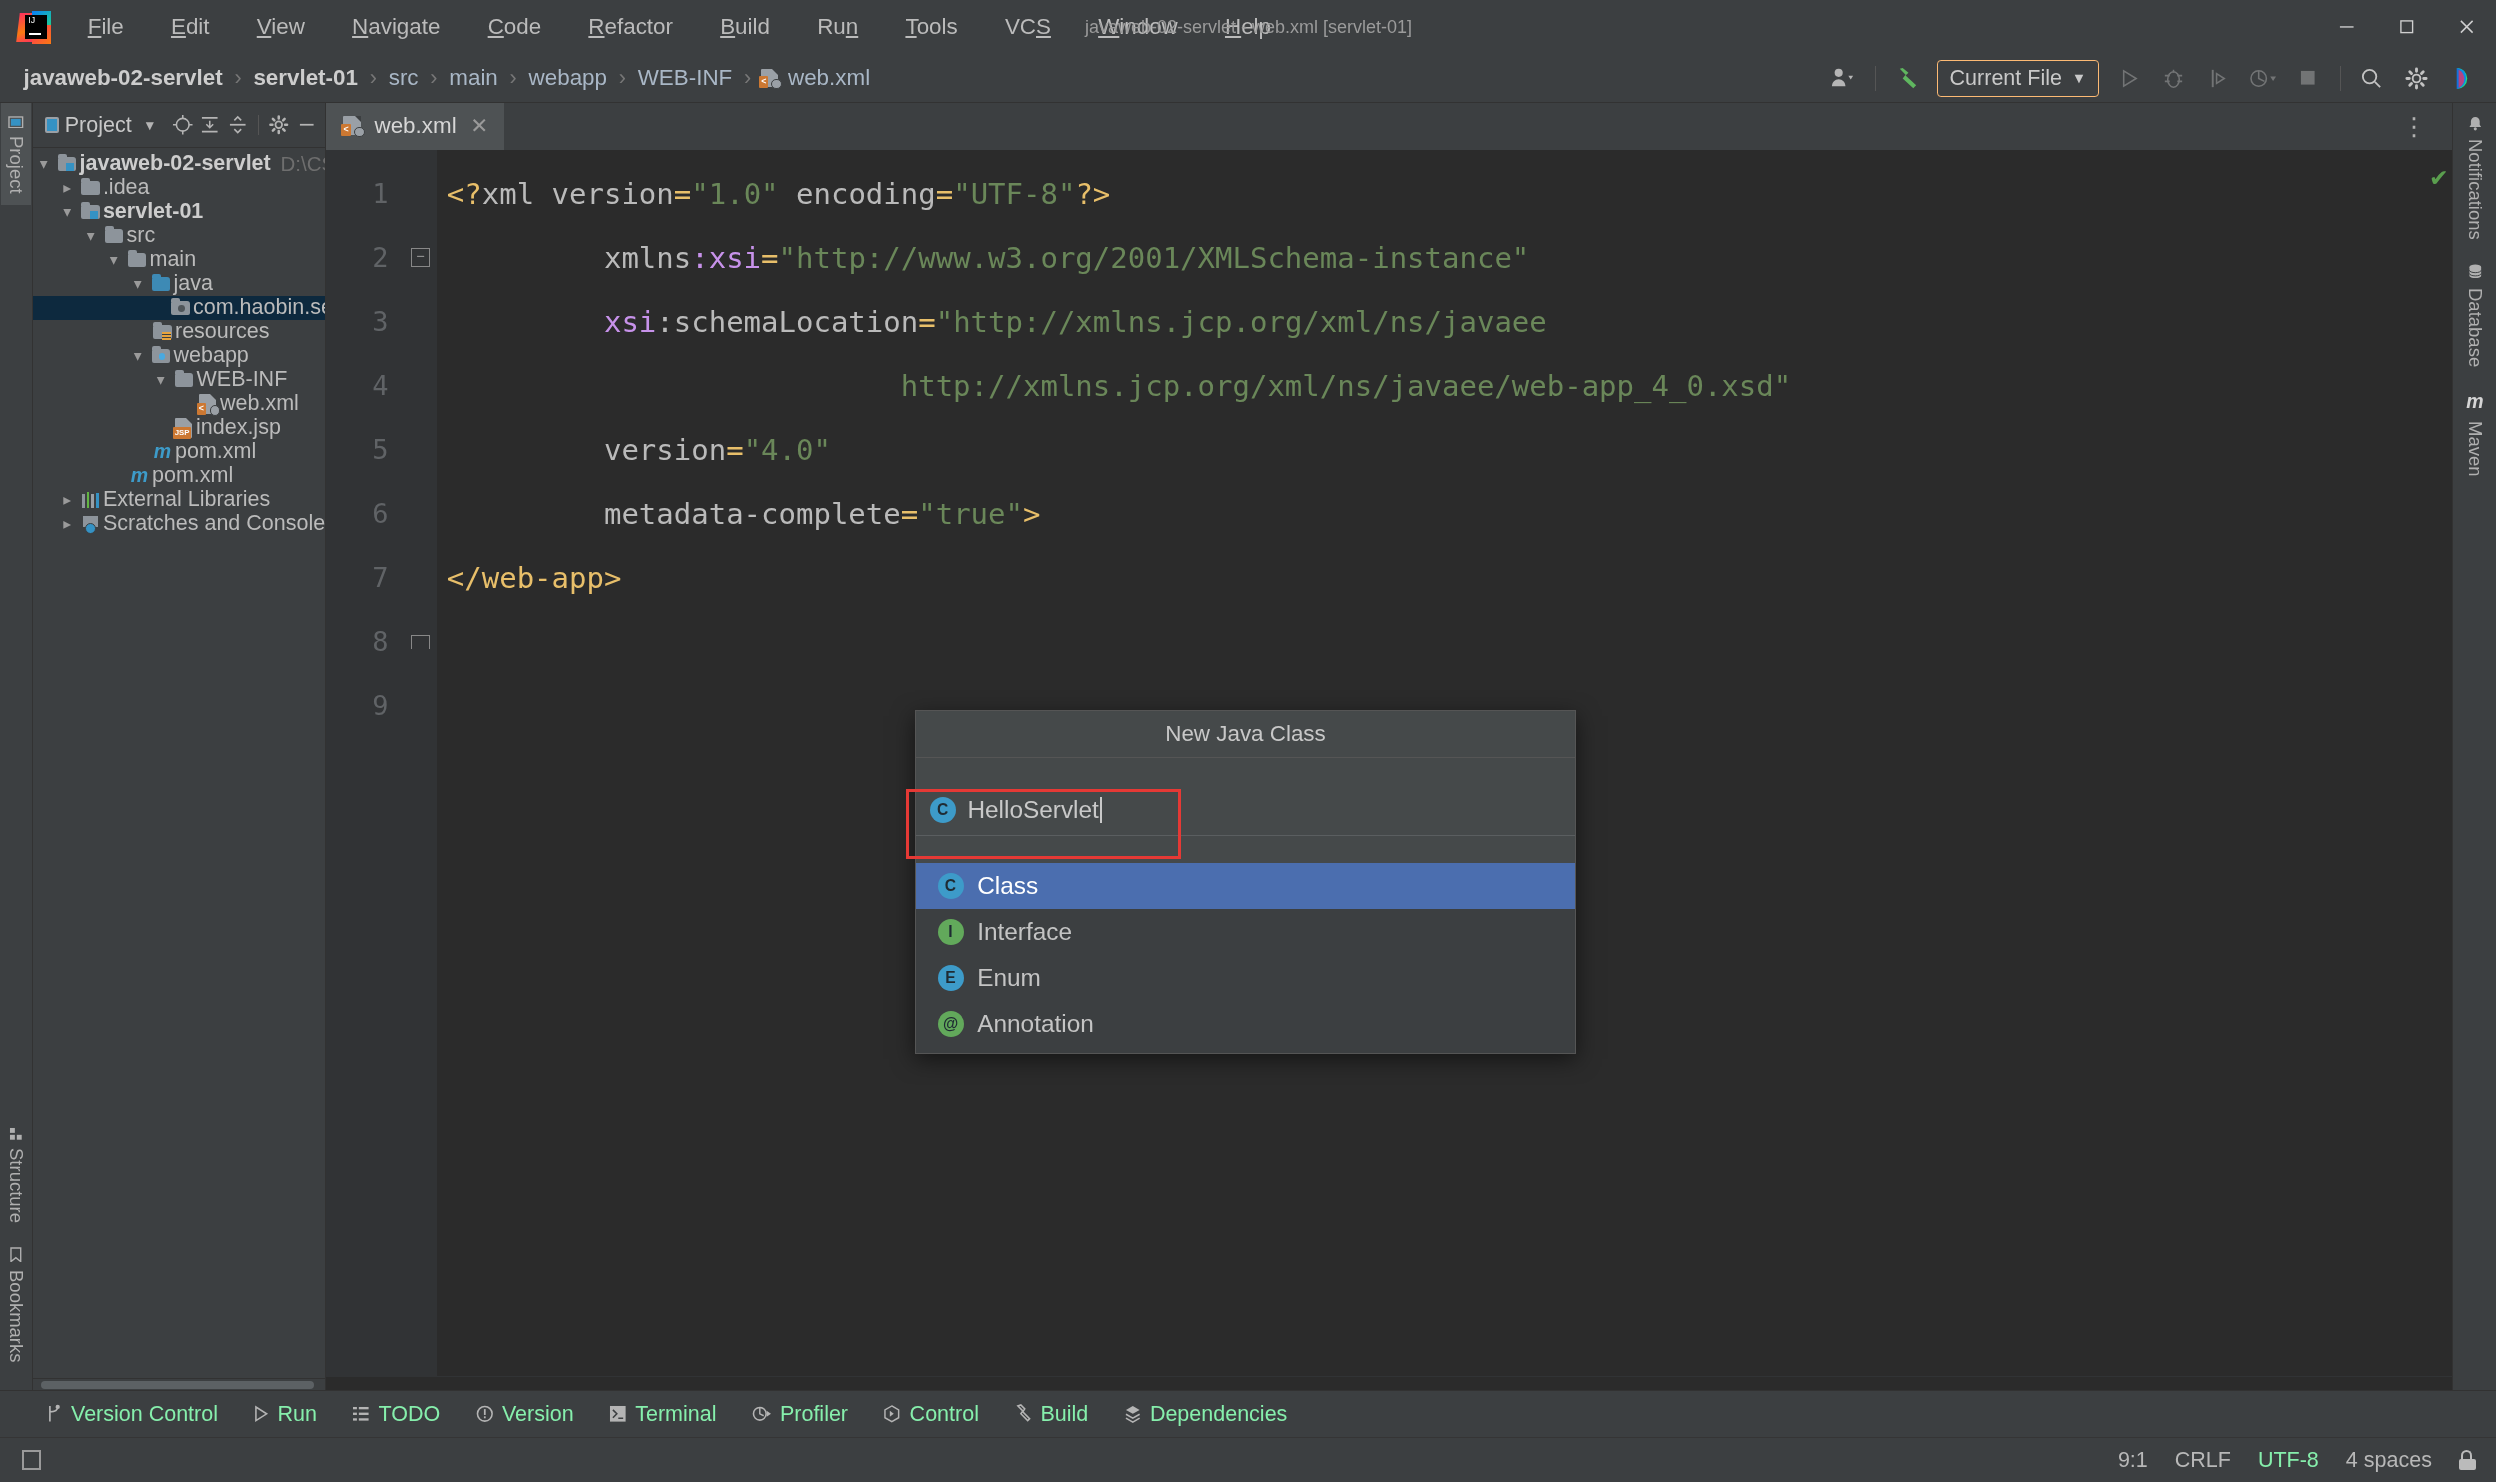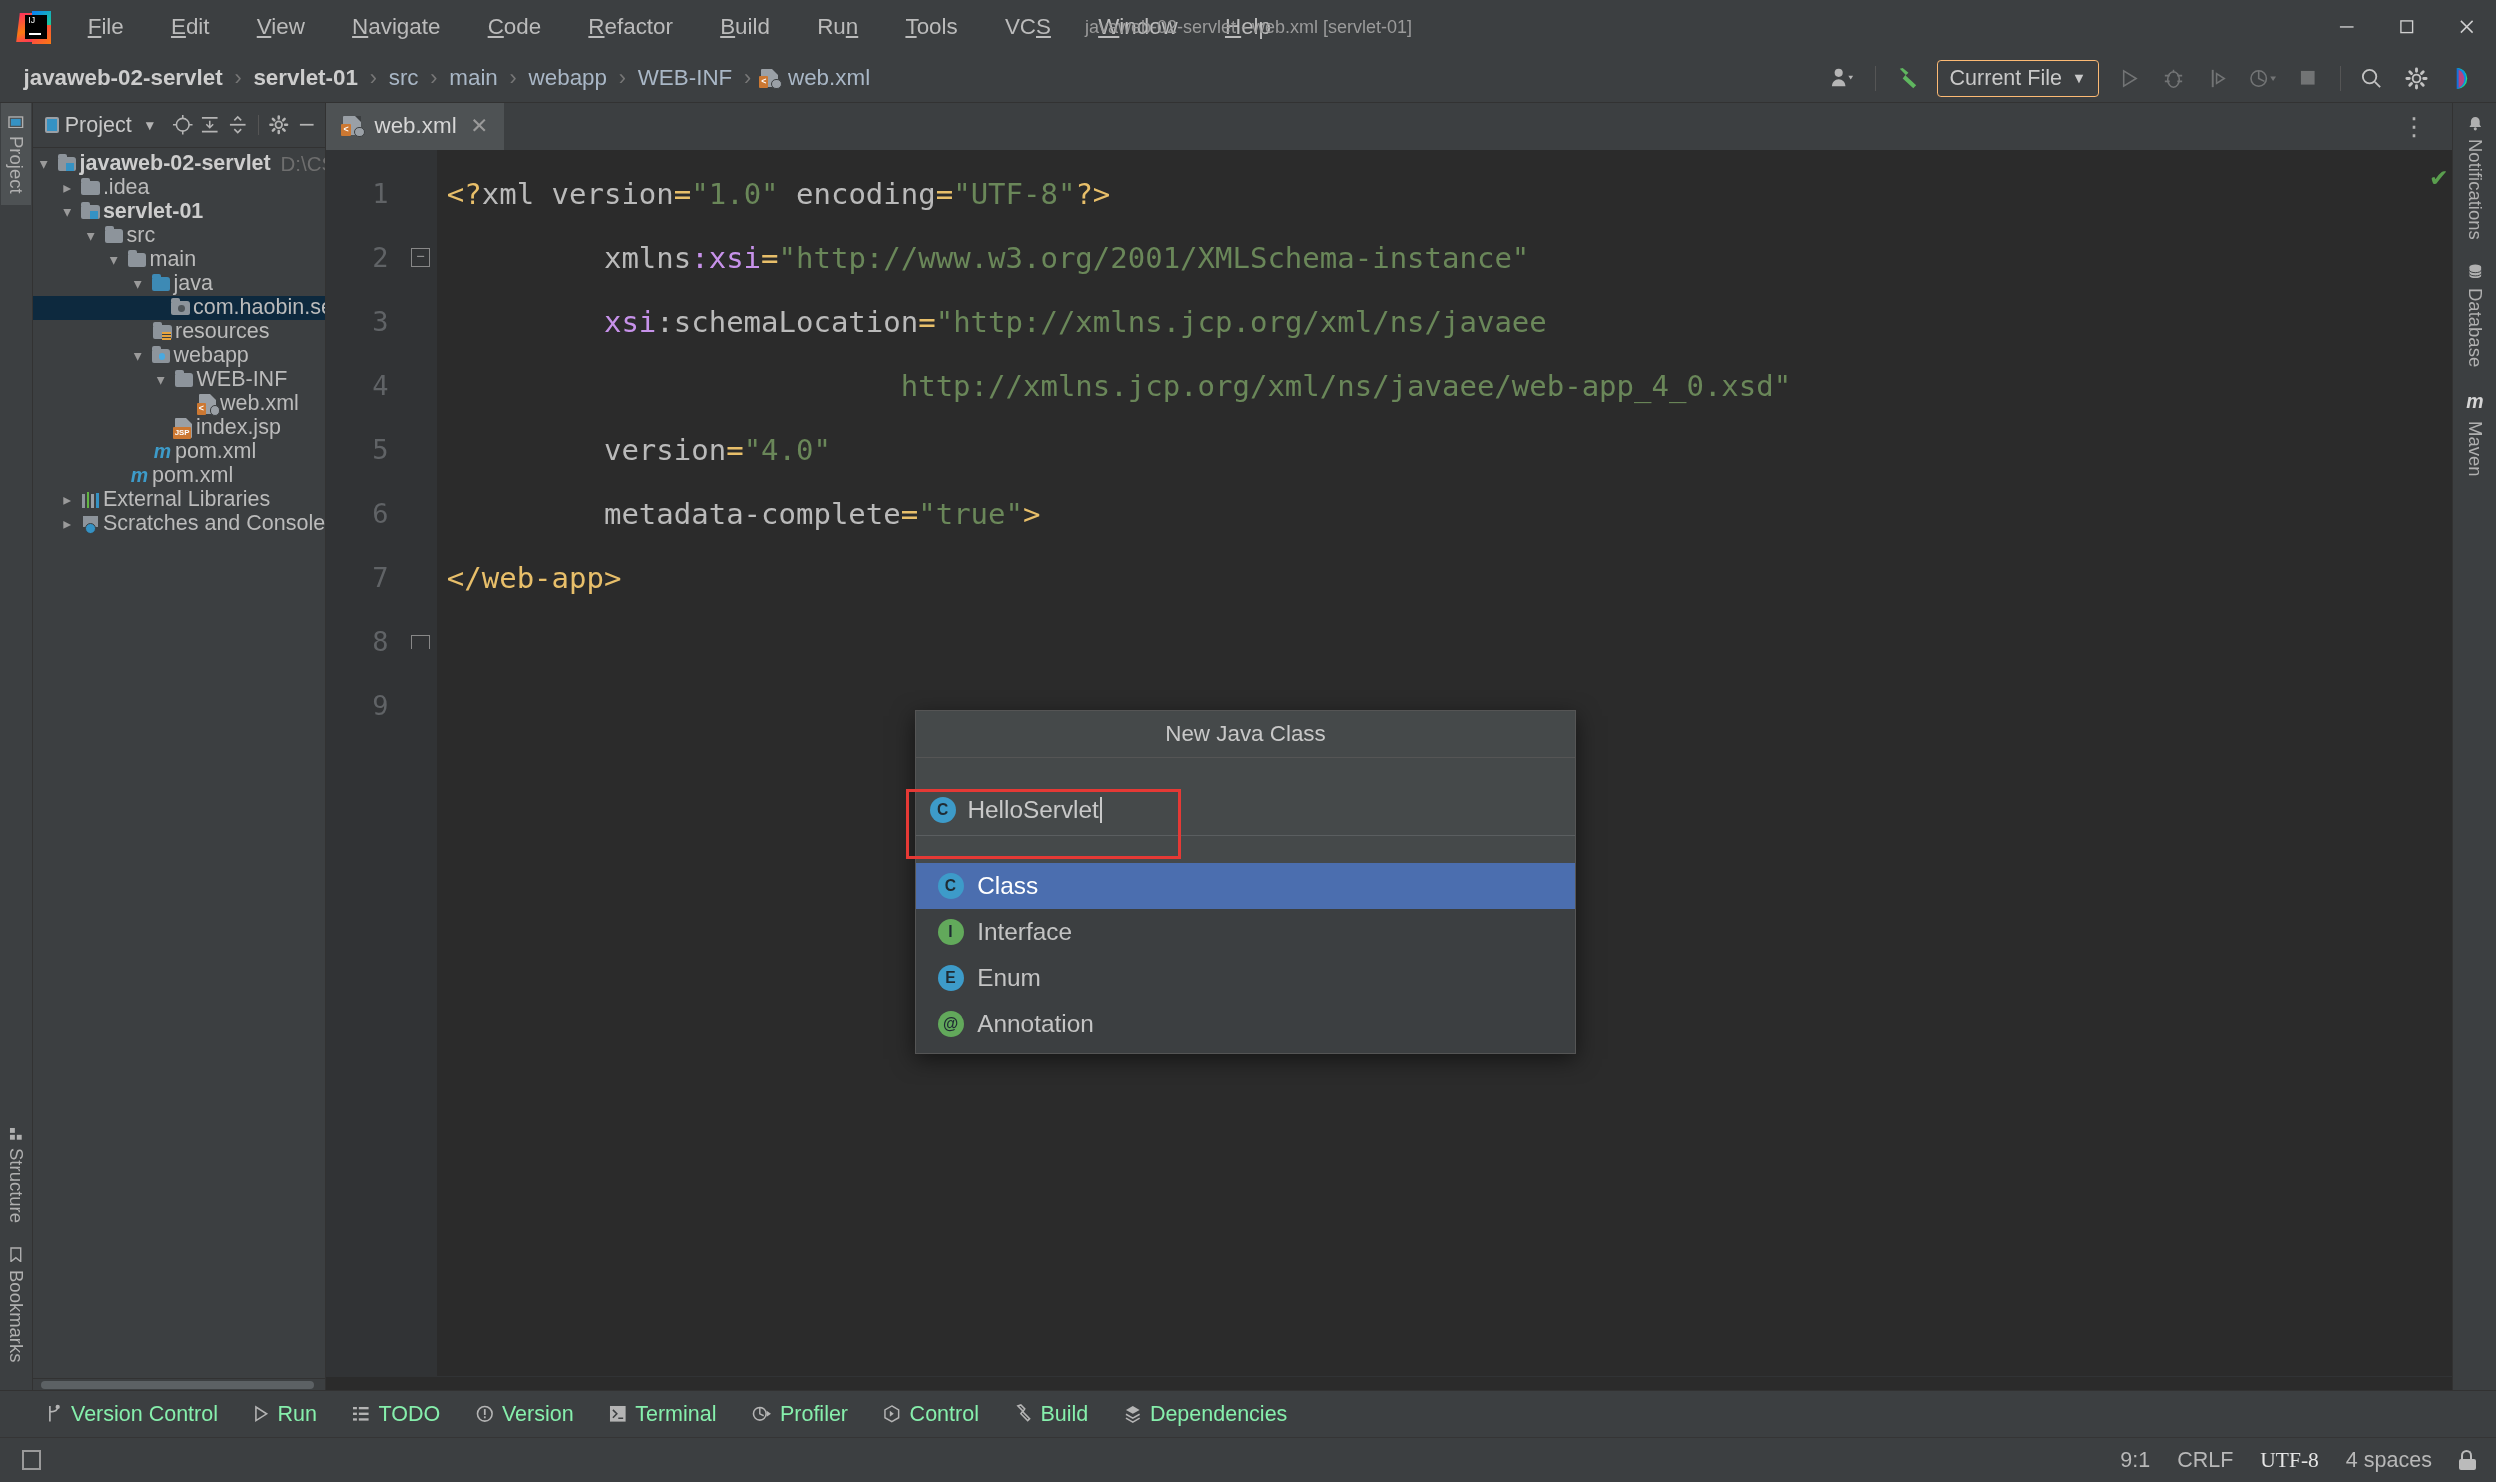--- a/index.html
+++ b/index.html
@@ -130,21 +130,21 @@
   .p-item { height:46px; display:flex; align-items:center; gap:13.7px; padding-left:21.5px; color:#c4c4c4; font-size:24.4px; }
   .p-item.sel { background:#4b6eaf; color:#ffffff; }
   .redbox { position:absolute; left:-9.8px; top:31px; width:275px; height:70px; border:3.9px solid #e53935; pointer-events:none; }
 
   
   .statusbar { height:47px; background:#3c3f41; display:flex; align-items:center; border-top:1px solid #323232; flex:0 0 47px; padding-left:27px; }
   .sb-item { display:flex; align-items:center; gap:8.8px; padding:0 17.6px; color:#86efac; font-size:21.5px; white-space:nowrap; }
   .infobar { height:45px; background:#3c3f41; display:flex; align-items:center; flex:0 0 45px; border-top:1px solid #353535; padding:0 21.5px; }
   .info-right { margin-left:auto; display:flex; align-items:center; gap:27px; }
   .info-right span { font-size:21.5px; color:#b8b8b8; }
-  .info-right span.dim { color:#e5e5e5;font-family:Liberation Serif, serif; }
+  .info-right span.dim { color:#86efac; }
   .lock { width:16.6px; height:19.5px; position:relative; }
   .lock .body { position:absolute; bottom:0; left:0; width:16.6px; height:10.7px; background:#bbb; border-radius:2px; }
   .lock .sh { position:absolute; top:0; left:2px; width:10.7px; height:9.8px; border:2px solid #bbb; border-bottom:none; border-radius:5.9px 5.9px 0 0; }
   .bl-sq { width:19.5px; height:19.5px; border:2px solid #9a9a9a; }
   svg { display:block; }
 </style>
 </head>
 <body>
 
 <div class="app">

